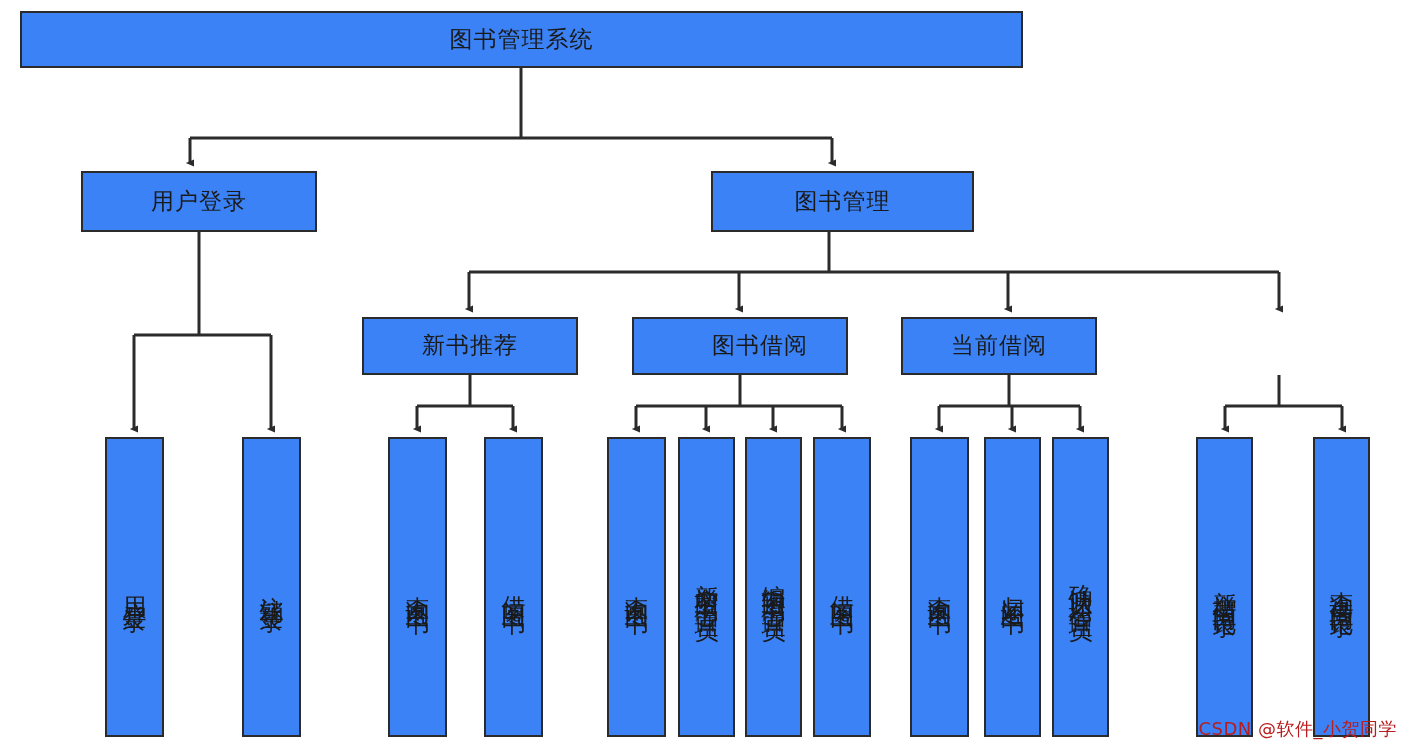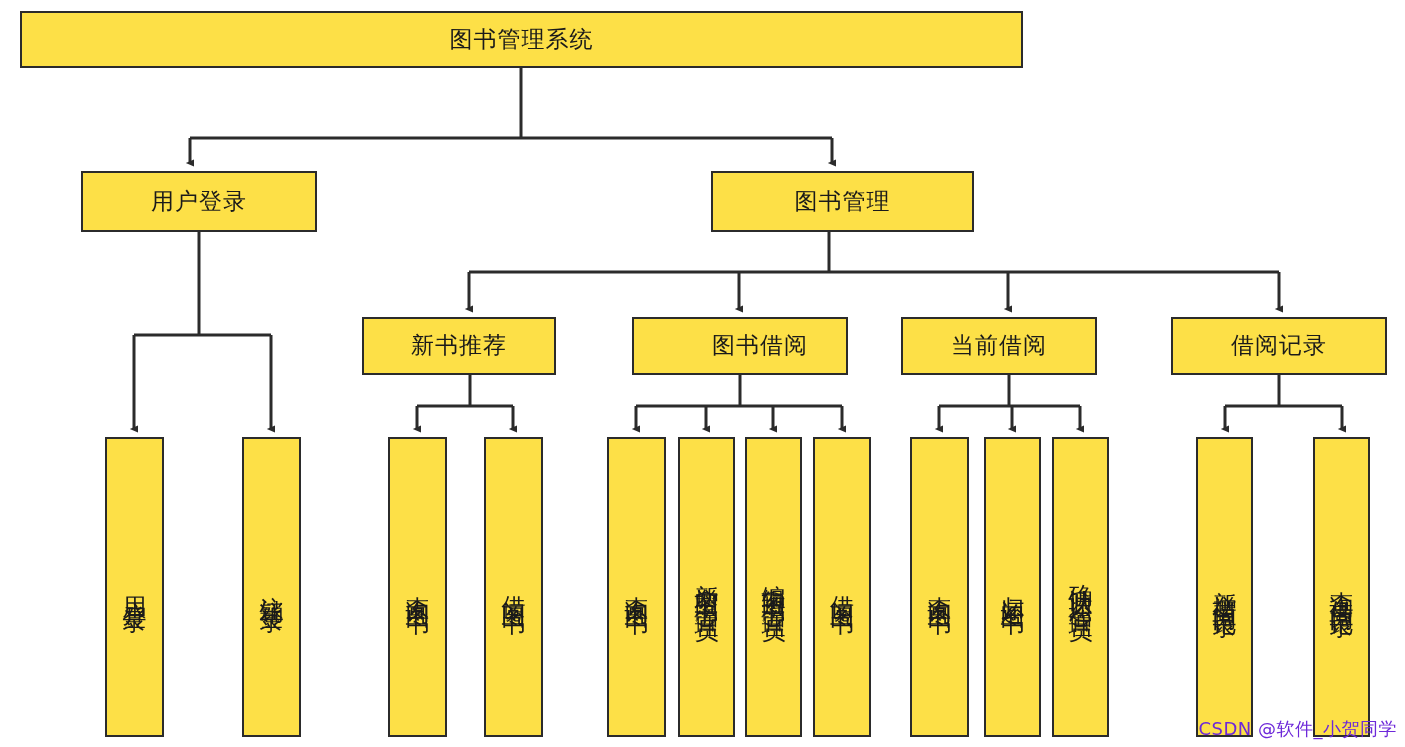--- a/index.html
+++ b/index.html
@@ -21,21 +21,21 @@
     position: absolute;
     left: 0;
     top: 0;
     width: 1405px;
     height: 747px;
   }
   .node {
     position: absolute;
     box-sizing: border-box;
     border: 2.5px solid #2b2b2b;
-    background: #fde047;
+    background: #3b82f6;
     display: flex;
     align-items: center;
     justify-content: center;
     color: #1a1a1a;
   }
   .node .label {
     display: block;
     text-align: center;
     line-height: 1.18;
   }
@@ -56,21 +56,21 @@
     font-size: 24px;
     letter-spacing: 5px;
     line-height: 1;
     white-space: nowrap;
   }
   #watermark {
     position: absolute;
     right: 8px;
     bottom: 6px;
     font-size: 18px;
-    color: #6d28d9;
+    color: #b91c1c;
     letter-spacing: 0.5px;
     white-space: nowrap;
     pointer-events: none;
   }
 </style>
 </head>
 <body>
 
 <div id="canvas">
 
@@ -128,31 +128,28 @@
     <span class="label">图书管理系统</span>
   </div>
 
   <div class="node node-l1" style="left:81px;top:171px;width:236px;height:61px;">
     <span class="label">用户登录</span>
   </div>
   <div class="node node-l1" style="left:711px;top:171px;width:263px;height:61px;">
     <span class="label">图书管理</span>
   </div>
 
-  <div class="node node-l2" style="left:362px;top:317px;width:194px;height:58px;">
+  <div class="node node-l2" style="left:362px;top:317px;width:216px;height:58px;">
     <span class="label">新书推荐</span>
   </div>
   <div class="node node-l2" style="left:632px;top:317px;width:216px;height:58px;padding-left:40px;">
     <span class="label">图书借阅</span>
   </div>
   <div class="node node-l2" style="left:901px;top:317px;width:196px;height:58px;">
     <span class="label">当前借阅</span>
-  </div>
-  <div class="node node-l2" style="left:1171px;top:317px;width:216px;height:58px;">
-    <span class="label">借阅记录</span>
   </div>
 
   <div class="node node-leaf" style="left:105px;top:437px;width:59px;height:300px;">
     <span class="label">用户登录</span>
   </div>
   <div class="node node-leaf" style="left:242px;top:437px;width:59px;height:300px;">
     <span class="label">注销登录</span>
   </div>
   <div class="node node-leaf" style="left:388px;top:437px;width:59px;height:300px;">
     <span class="label">查询图书</span>

